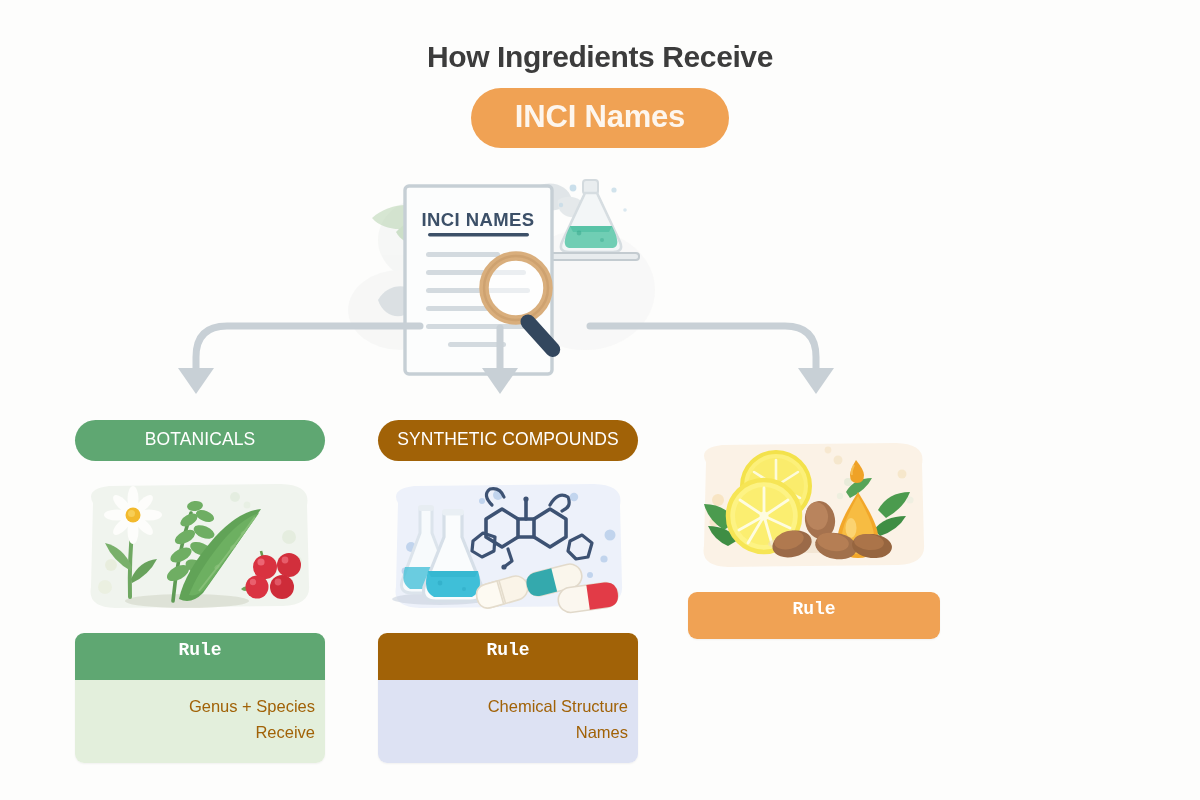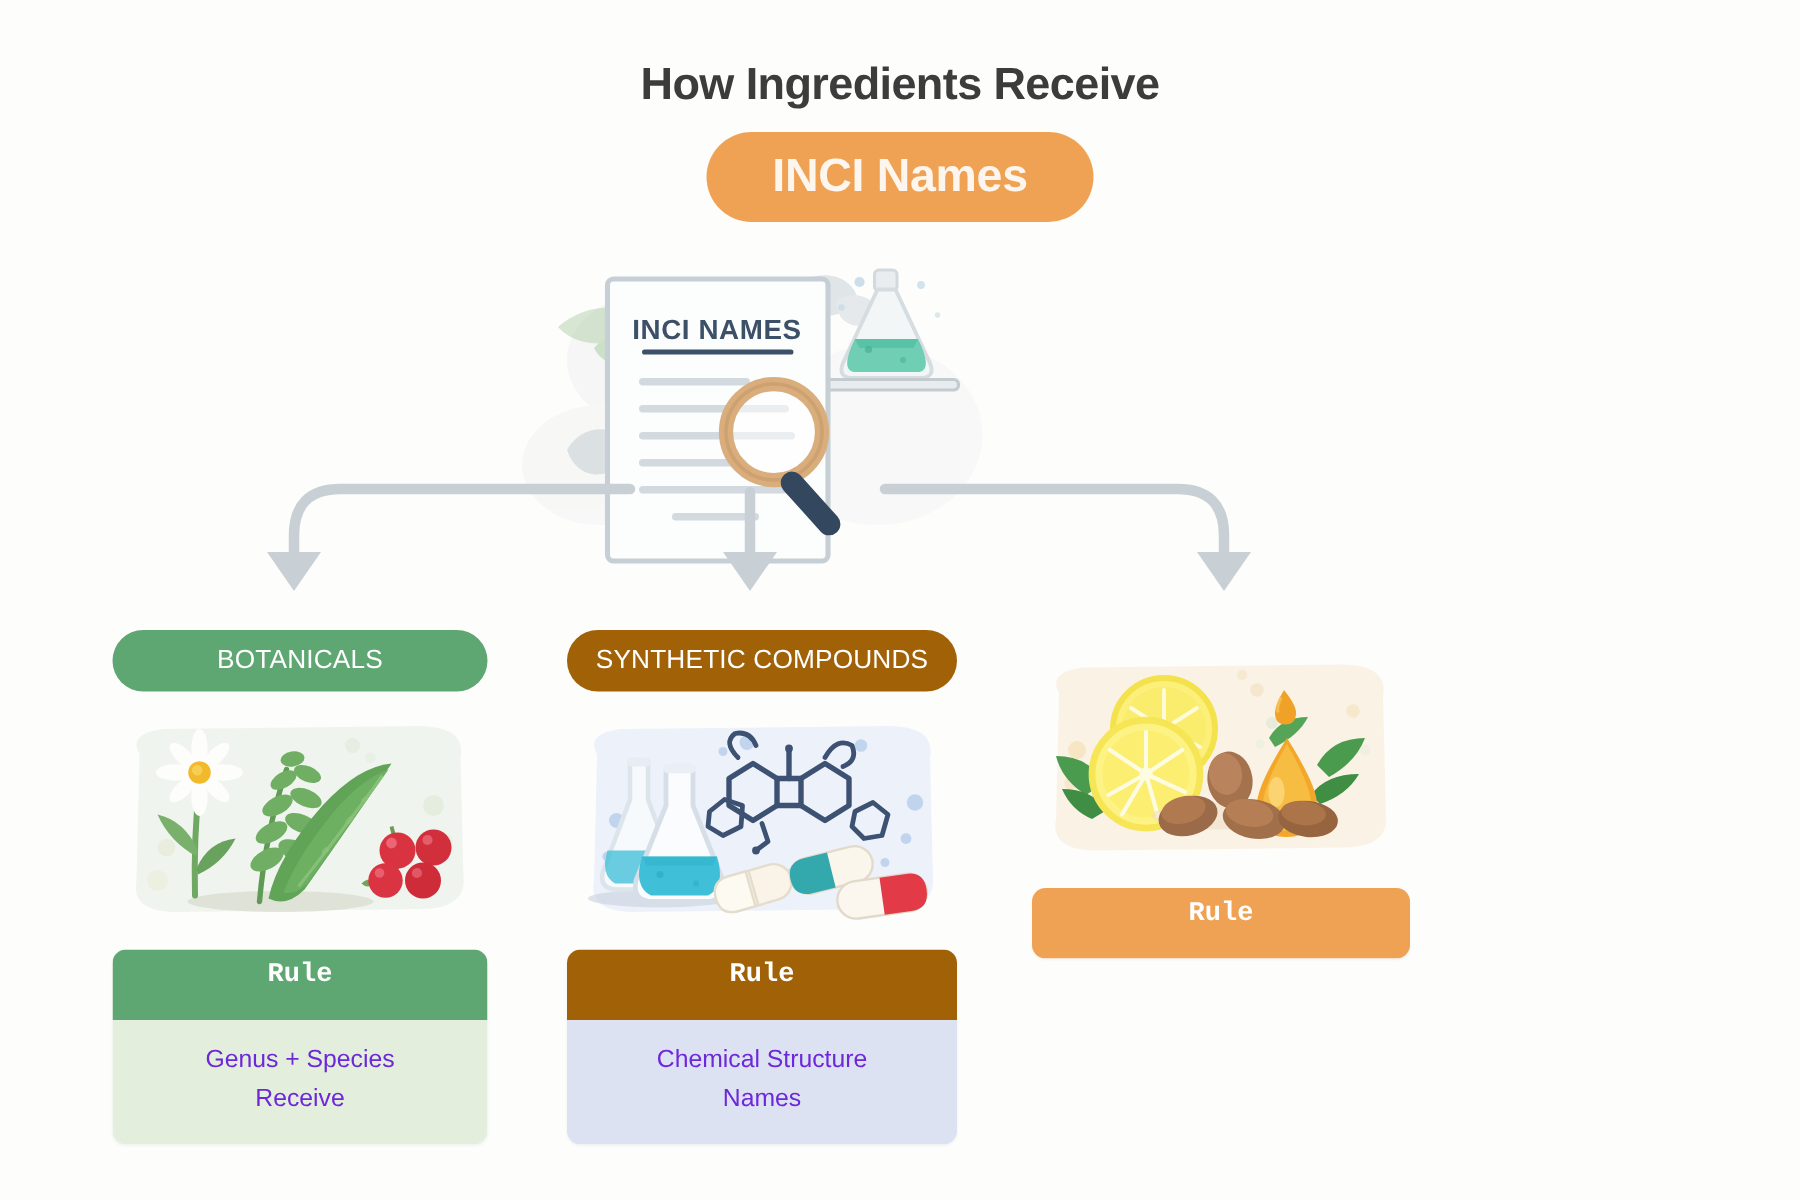--- a/index.html
+++ b/index.html
@@ -67,23 +67,23 @@
   }
   .rule-head {
     color:#FFFFFF;
     font-size:18px;
     font-weight:bold;
     text-align:center;
     padding:7px 0 20px;
     font-family:Liberation Mono, monospace;
   }
   .rule-body {
-    text-align:center;
+    text-align:right;
     font-size:16.5px;
-    color:#6d28d9;
+    color:#a16207;
     line-height:1.55;
     padding:14px 10px 18px;
   }
 
   
   .c-green  { background:#5FA772; }
   .c-blue   { background:#a16207; }
   .c-orange { background:#F0A254; }
   .b-green  { background:#E3EFDC; }
   .b-blue   { background:#DDE2F3; }

